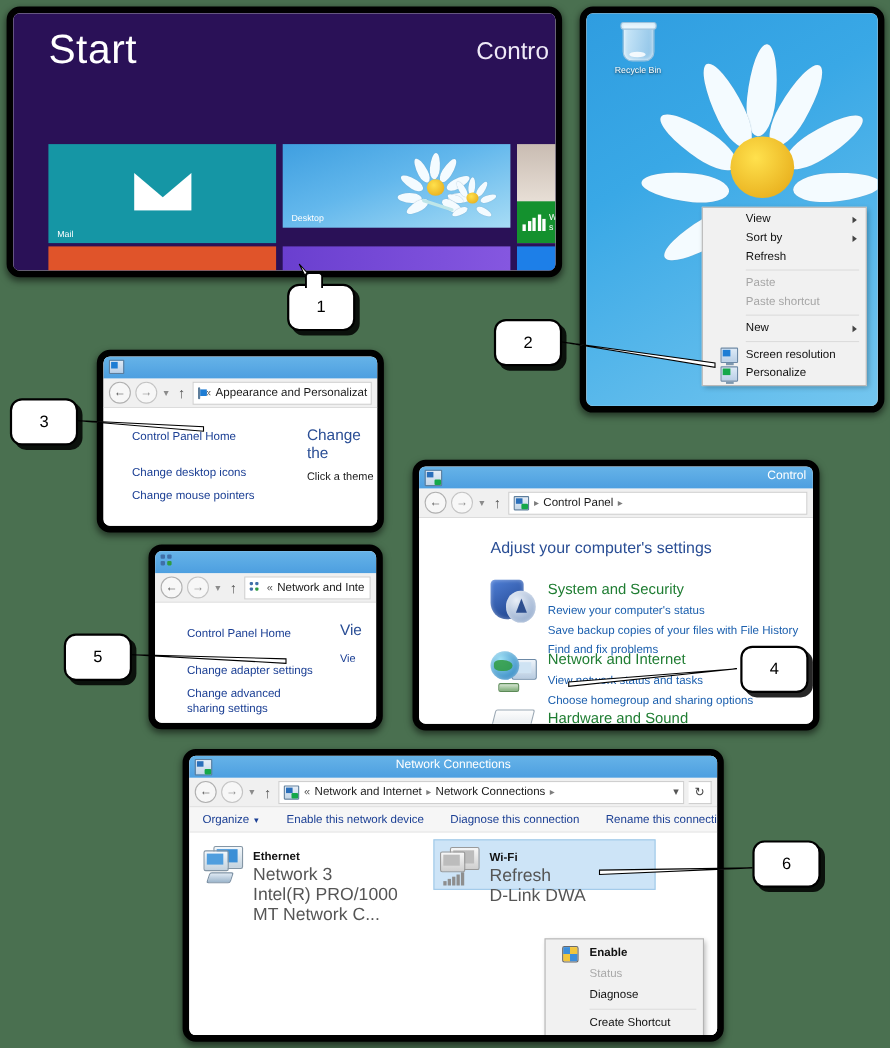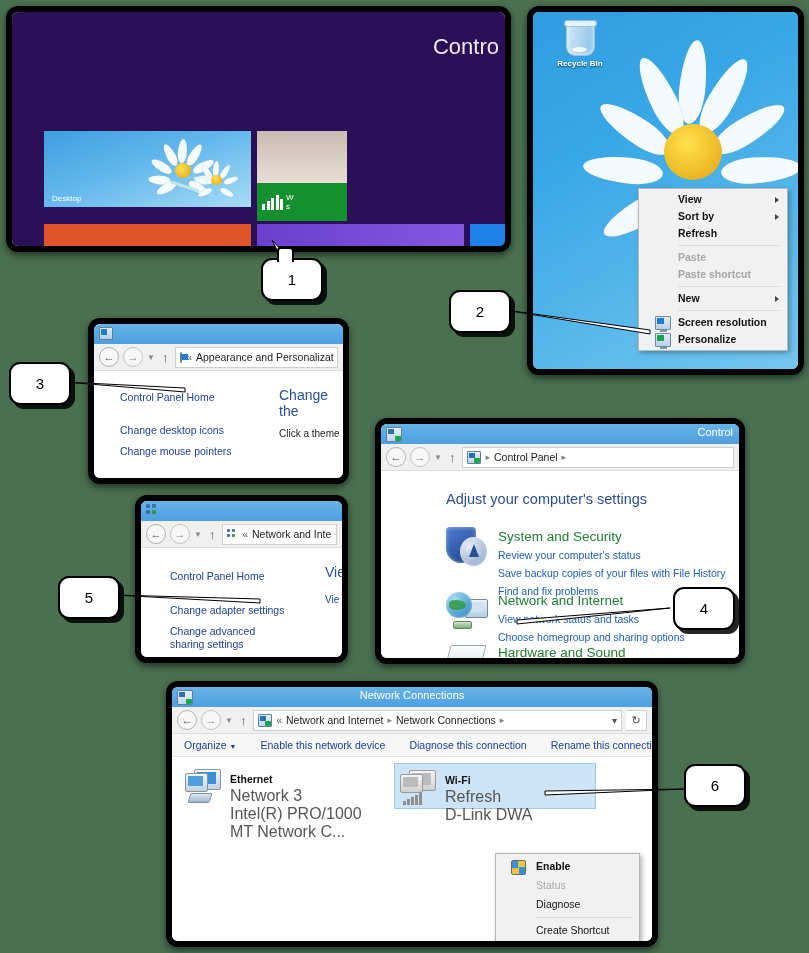--- a/index.html
+++ b/index.html
@@ -57,21 +57,21 @@
   .t2c{width:90px;background:#1d7fe8;}
   
   .daisy{position:absolute;}
   .petal{position:absolute;background:#f4fbff;border-radius:50% 50% 50% 50%/60% 60% 40% 40%;
     box-shadow:0 0 1px rgba(120,160,190,.8);}
   .core{position:absolute;border-radius:50%;background:radial-gradient(circle at 40% 35%,#ffe14d,#e3a412);}
   .stem{position:absolute;background:#bfe6e9;border-radius:2px;}
 
   
   #desktop-panel{left:527px;top:6px;width:277px;height:369px;}
-  .desk-inner{position:absolute;inset:0;background:linear-gradient(150deg,#2f9de0 0%,#39a8e6 35%,#74c6ef 100%);overflow:hidden;font-weight:bold;}
+  .desk-inner{position:absolute;inset:0;background:linear-gradient(150deg,#2f9de0 0%,#39a8e6 35%,#74c6ef 100%);overflow:hidden;}
   .recycle{position:absolute;left:18px;top:10px;width:58px;text-align:center;}
   .bin{
     position:relative;width:27px;height:32px;margin:0 auto;
     background:linear-gradient(100deg,rgba(220,240,252,.92),rgba(170,205,232,.75));
     border:1px solid #9fc3dd;border-radius:2px 2px 9px 9px;
     box-shadow:inset 0 0 4px rgba(255,255,255,.9);
   }
   .bin:before{
     content:"";position:absolute;left:-3px;top:-3px;width:31px;height:5px;
     border:1px solid #9ec2dc;border-radius:3px;background:rgba(235,246,253,.9);
@@ -210,23 +210,28 @@
     border-radius:4px 4px 0 0;
   }
   .leader{position:absolute;pointer-events:none;}
   .leader svg{display:block;overflow:visible;}
 </style>
 </head>
 <body>
 
 <div class="panel blkframe" id="start-screen">
   <div class="start-inner">
+    <div class="start-title">Start</div>
     <div class="start-right-label">Contro</div>
 
     <div class="tiles">
+      <div class="tile t-mail">
+        <div class="mail-env"></div>
+        <div class="tile-lbl">Mail</div>
+      </div>
 
       <div class="tile t-desktop">
         <div class="daisy" style="left:108px;top:10px;width:70px;height:62px;">
           <div class="petal" style="left:26px;top:-2px;width:9px;height:24px;transform:rotate(5deg)"></div>
           <div class="petal" style="left:14px;top:2px;width:9px;height:24px;transform:rotate(-28deg)"></div>
           <div class="petal" style="left:38px;top:2px;width:9px;height:24px;transform:rotate(32deg)"></div>
           <div class="petal" style="left:5px;top:14px;width:9px;height:23px;transform:rotate(-58deg)"></div>
           <div class="petal" style="left:47px;top:14px;width:9px;height:23px;transform:rotate(62deg)"></div>
           <div class="petal" style="left:3px;top:28px;width:9px;height:22px;transform:rotate(-86deg)"></div>
           <div class="petal" style="left:49px;top:28px;width:9px;height:22px;transform:rotate(88deg)"></div>
@@ -442,21 +447,21 @@
       <span class="lt">«</span>
       <span>Network and Inte</span>
     </span>
   </div>
   <div class="wbody" style="height:114px">
     <div style="position:absolute;left:29px;top:22px;">
       <div class="sidelink">Control Panel Home</div>
       <div class="sidelink" style="margin-top:21px">Change adapter settings</div>
       <div class="sidelink" style="margin-top:8px;width:100px">Change advanced sharing settings</div>
     </div>
-    <div style="position:absolute;left:168px;top:16px;margin-left:16px;">
+    <div style="position:absolute;left:168px;top:16px;">
       <div class="hdrblue">Vie</div>
       <div style="font-size:10px;color:#1b3f94;margin-top:14px">Vie</div>
     </div>
   </div>
 </div>
 
 <div class="panel blkframe win" id="network-connections-window">
   <div class="titlebar">
     <span class="ticon ico-nc"></span>
     <span class="ttl">Network Connections</span>

